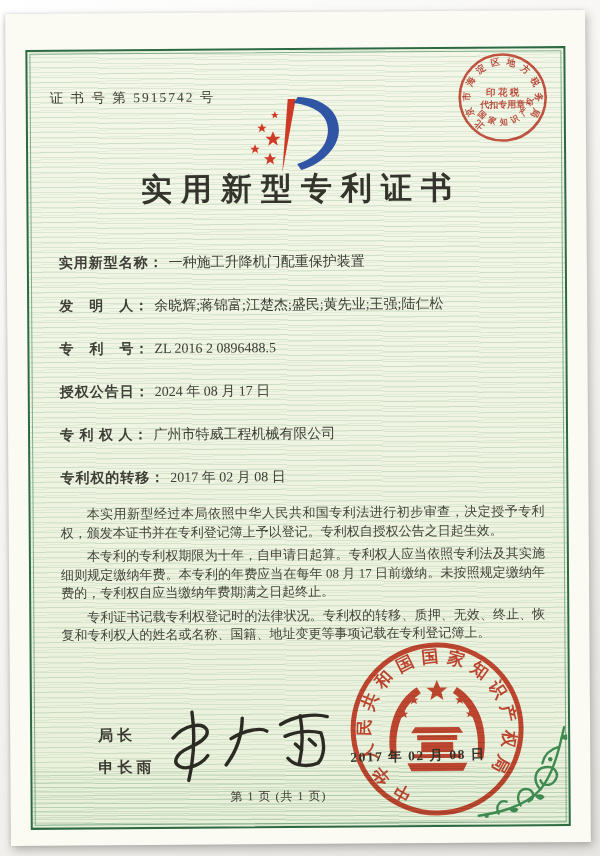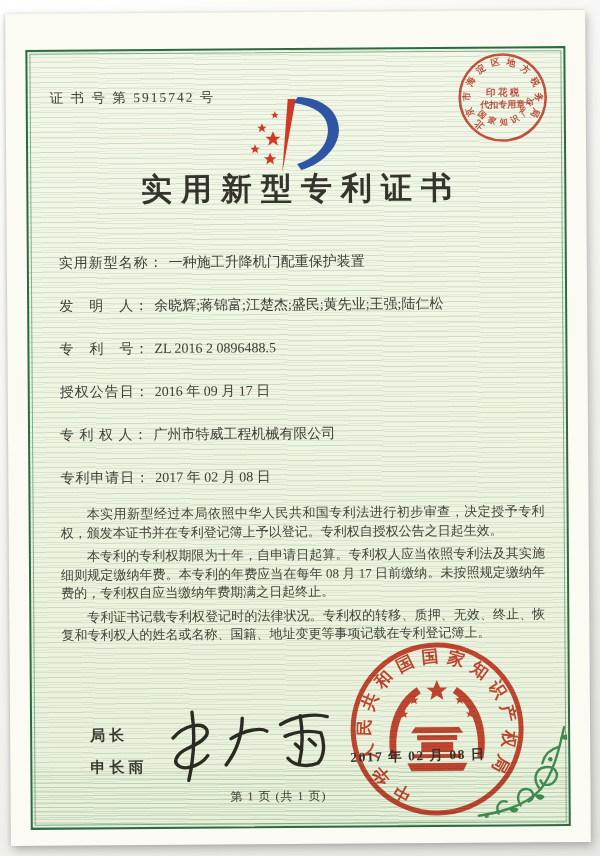--- a/index.html
+++ b/index.html
@@ -32,28 +32,28 @@
 
   .cert-no{position:absolute;left:44px;top:76px;font-size:13.5px;letter-spacing:2px;color:#3d3d35;}
   .logo{position:absolute;left:225px;top:68px;}
   .tax-stamp{position:absolute;left:442px;top:32px;mix-blend-mode:multiply;opacity:.88;}
   .title{
     position:absolute;left:0;right:0;top:156px;text-align:center;
     font-size:31px;font-weight:bold;letter-spacing:9px;color:#34342c;text-indent:9px;
   }
   .fields{position:absolute;left:52px;top:241px;right:36px;}
   .row{white-space:nowrap;font-size:14px;line-height:18px;margin-bottom:25px;color:#3e3e36;}
-  .row .lbl{letter-spacing:1px;}
+  .row .lbl{letter-spacing:1px;font-weight:bold;}
   .row .val{margin-left:5px;}
   .paras{
     position:absolute;left:52px;top:492px;width:484px;
     font-size:13px;line-height:18.5px;text-align:justify;color:#44443a;
   }
   .paras p{margin:0 0 5px 0;text-indent:2em;}
-  .officer{position:absolute;left:80px;top:713px;font-family:Liberation Sans, sans-serif;
+  .officer{position:absolute;left:88px;top:713px;font-family:Liberation Sans, sans-serif;
     font-size:15px;font-weight:600;color:#3a3a32;letter-spacing:4px;}
   .officer div{margin-bottom:13px;}
   .signature{position:absolute;left:125px;top:678px;transform:rotate(-2deg);}
   .seal{position:absolute;left:327px;top:618px;mix-blend-mode:multiply;opacity:.92;}
   .seal-date{
     position:absolute;left:340px;top:736px;font-size:13.5px;font-weight:bold;
     letter-spacing:1.5px;color:#33332a;transform:rotate(-1.2deg);
   }
   .page-footer{position:absolute;left:0;right:0;top:776px;text-align:center;
     font-size:12px;letter-spacing:1px;color:#3c3c33;transform:translateX(-22px);}
@@ -107,27 +107,27 @@
       <div class="row">
         <span class="lbl">实用新型名称：</span><span class="val">一种施工升降机门配重保护装置</span>
       </div>
       <div class="row">
         <span class="lbl">发　明　人：</span><span class="val">余晓辉;蒋锦富;江楚杰;盛民;黄先业;王强;陆仁松</span>
       </div>
       <div class="row">
         <span class="lbl">专　利　号：</span><span class="val">ZL 2016 2 0896488.5</span>
       </div>
       <div class="row">
-        <span class="lbl">授权公告日：</span><span class="val">2016 年 09 月 17 日</span>
+        <span class="lbl">授权公告日：</span><span class="val">2024 年 08 月 17 日</span>
       </div>
       <div class="row">
         <span class="lbl">专 利 权 人：</span><span class="val">广州市特威工程机械有限公司</span>
       </div>
       <div class="row">
-        <span class="lbl">专利申请日：</span><span class="val">2017 年 02 月 08 日</span>
+        <span class="lbl">专利权的转移：</span><span class="val">2017 年 02 月 08 日</span>
       </div>
     </div>
 
     <div class="paras">
       <p>本实用新型经过本局依照中华人民共和国专利法进行初步审查，决定授予专利权，颁发本证书并在专利登记簿上予以登记。专利权自授权公告之日起生效。</p>
       <p>本专利的专利权期限为十年，自申请日起算。专利权人应当依照专利法及其实施细则规定缴纳年费。本专利的年费应当在每年 08 月 17 日前缴纳。未按照规定缴纳年费的，专利权自应当缴纳年费期满之日起终止。</p>
       <p>专利证书记载专利权登记时的法律状况。专利权的转移、质押、无效、终止、恢复和专利权人的姓名或名称、国籍、地址变更等事项记载在专利登记簿上。</p>
     </div>
 
     <div class="officer">

